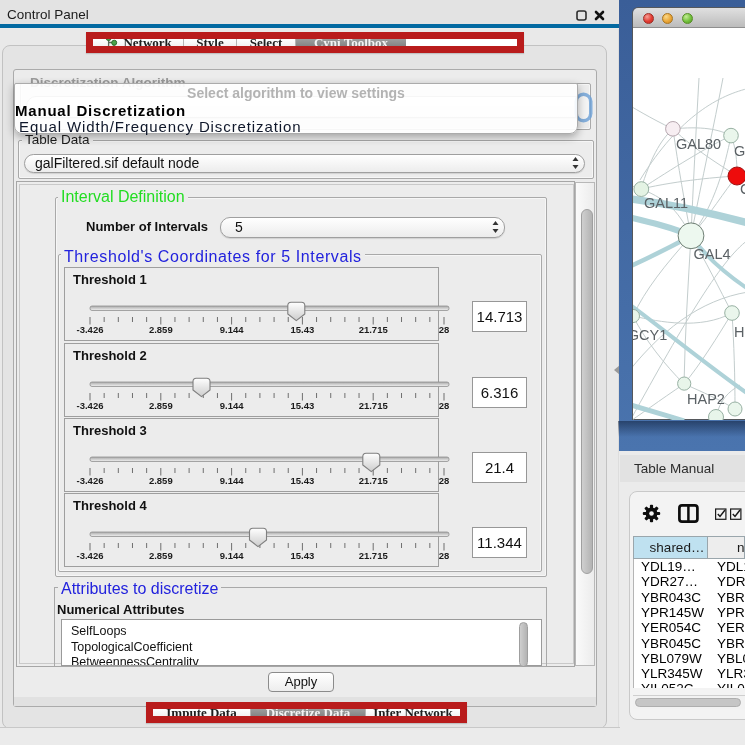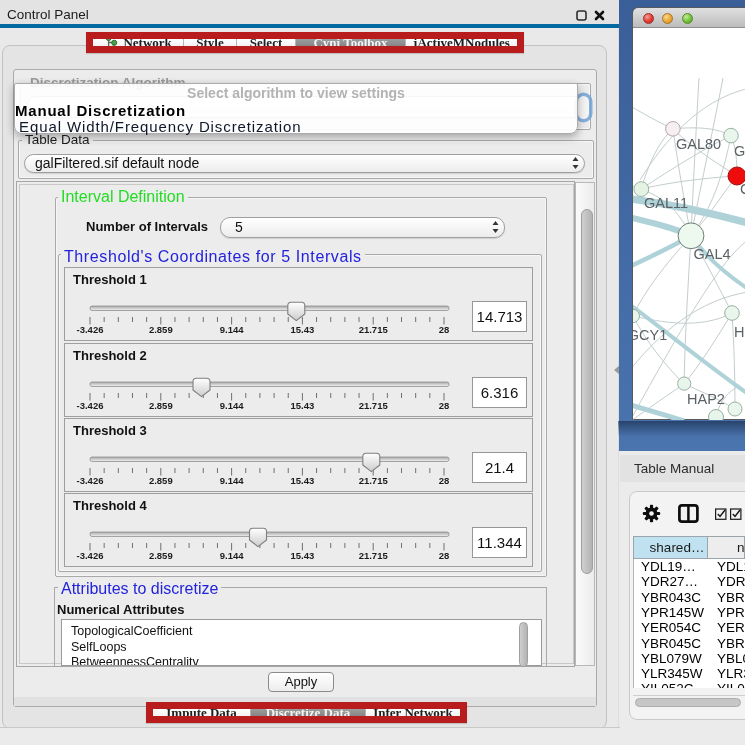--- a/index.html
+++ b/index.html
@@ -23,21 +23,21 @@
 
 
 .group { position:absolute; border:1px solid #a9a9a9; border-radius:2px; box-shadow:inset 0 0 0 1px rgba(255,255,255,0.55); }
 .glabel { position:absolute; font-size:16px; background:#ececec; padding:0 3px; line-height:14px; }
 
 
 .combo { position:absolute; background:linear-gradient(#ffffff,#ececec); border:1px solid #9f9f9f; border-radius:10px; font-size:14px; color:#111; box-shadow:0 1px 1px rgba(0,0,0,0.12); }
 .arrows { position:absolute; width:7px; height:12px; }
 
 
-.throw { position:absolute; left:64px; width:469px; height:74px; border:1px solid #9e9e9e; background:#ececec; }
+.throw { position:absolute; left:64px; width:375px; height:74px; border:1px solid #9e9e9e; background:#ececec; }
 .thlab { position:absolute; left:8px; top:4px; font-size:13px; font-weight:bold; color:#111; }
 .valbox { position:absolute; left:407px; top:33px; width:55px; height:31px; background:#fff; border:1px solid #979797; font-size:15px; color:#111; text-align:center; line-height:29px; }
 
 
 #attrlist { left:61px; top:619px; width:481px; height:47px; background:#fff; border:1px solid #9a9a9a; overflow:hidden; font-size:12.5px; color:#111; }
 #attrlist div { padding-left:9px; height:15.5px; line-height:15.5px; }
 
 
 #applybtn { left:268px; top:672px; width:66px; height:20px; background:linear-gradient(#ffffff,#ededed); border:1px solid #8b8b8b; border-radius:4px; font-size:13px; color:#111; text-align:center; line-height:18px; }
 
@@ -195,22 +195,22 @@
         <path d="M184.5 46 V37.5 Q184.5 34.2 187.8 34.2 H198.2 Q201.5 34.2 201.5 37.5 V46 L193.0 52.6 Z" fill="url(#thg)" stroke="#7f7f7f" stroke-width="1.1" stroke-linejoin="round"></path>
       </svg>
   <div class="valbox">11.344</div>
 </div>
 
 
 <div class="abs" style="left:54px;top:587px;width:493px;height:79px;border:1px solid #a9a9a9;border-bottom:none"></div>
 <div class="glabel" style="left:58px;top:582px;color:#2222dd">Attributes to discretize</div>
 <div class="abs" style="left:57px;top:602px;font-size:13px;font-weight:bold;color:#111">Numerical Attributes</div>
 <div class="abs" id="attrlist" style="padding-top:4px">
+      <div>SelfLoops</div>
       <div>TopologicalCoefficient</div>
-      <div>SelfLoops</div>
       <div>BetweennessCentrality</div>
     </div>
 <div class="abs" id="listthumb"></div>
 
 
 <div class="abs" id="innerbot"></div>
 <div class="abs" id="applybtn">Apply</div>
 
 
 <div class="abs seg" id="bottabs">
@@ -225,21 +225,20 @@
 <div class="abs seg" id="toptabs">
   <div style="width:91px"><svg width="16" height="18" viewBox="0 0 16 18">
 <path d="M4.6 5 V14.5 M4.6 8.5 H9.7 M4.6 14.2 H9.4" stroke="#5a6b5a" stroke-width="1.3" fill="none"></path>
 <circle cx="4.6" cy="4" r="2.5" fill="#4aa34a" stroke="#2e6b2e"></circle>
 <circle cx="10.2" cy="8.7" r="2.5" fill="#4aa34a" stroke="#2e6b2e"></circle>
 <circle cx="10" cy="14.3" r="2.5" fill="#4aa34a" stroke="#2e6b2e"></circle>
 </svg>&nbsp;Network</div>
   <div style="width:53px">Style</div>
   <div style="width:59px">Select</div>
   <div class="sel" style="width:110px">Cyni Toolbox</div>
-  <div style="flex:1">jActiveMNodules</div>
 </div>
 
 
 <div class="abs" id="popup">
   <div class="it1">Select algorithm to view settings</div>
   <div class="it2">Manual Discretization</div>
   <div class="it3">Equal Width/Frequency Discretization</div>
 </div>
 
 

